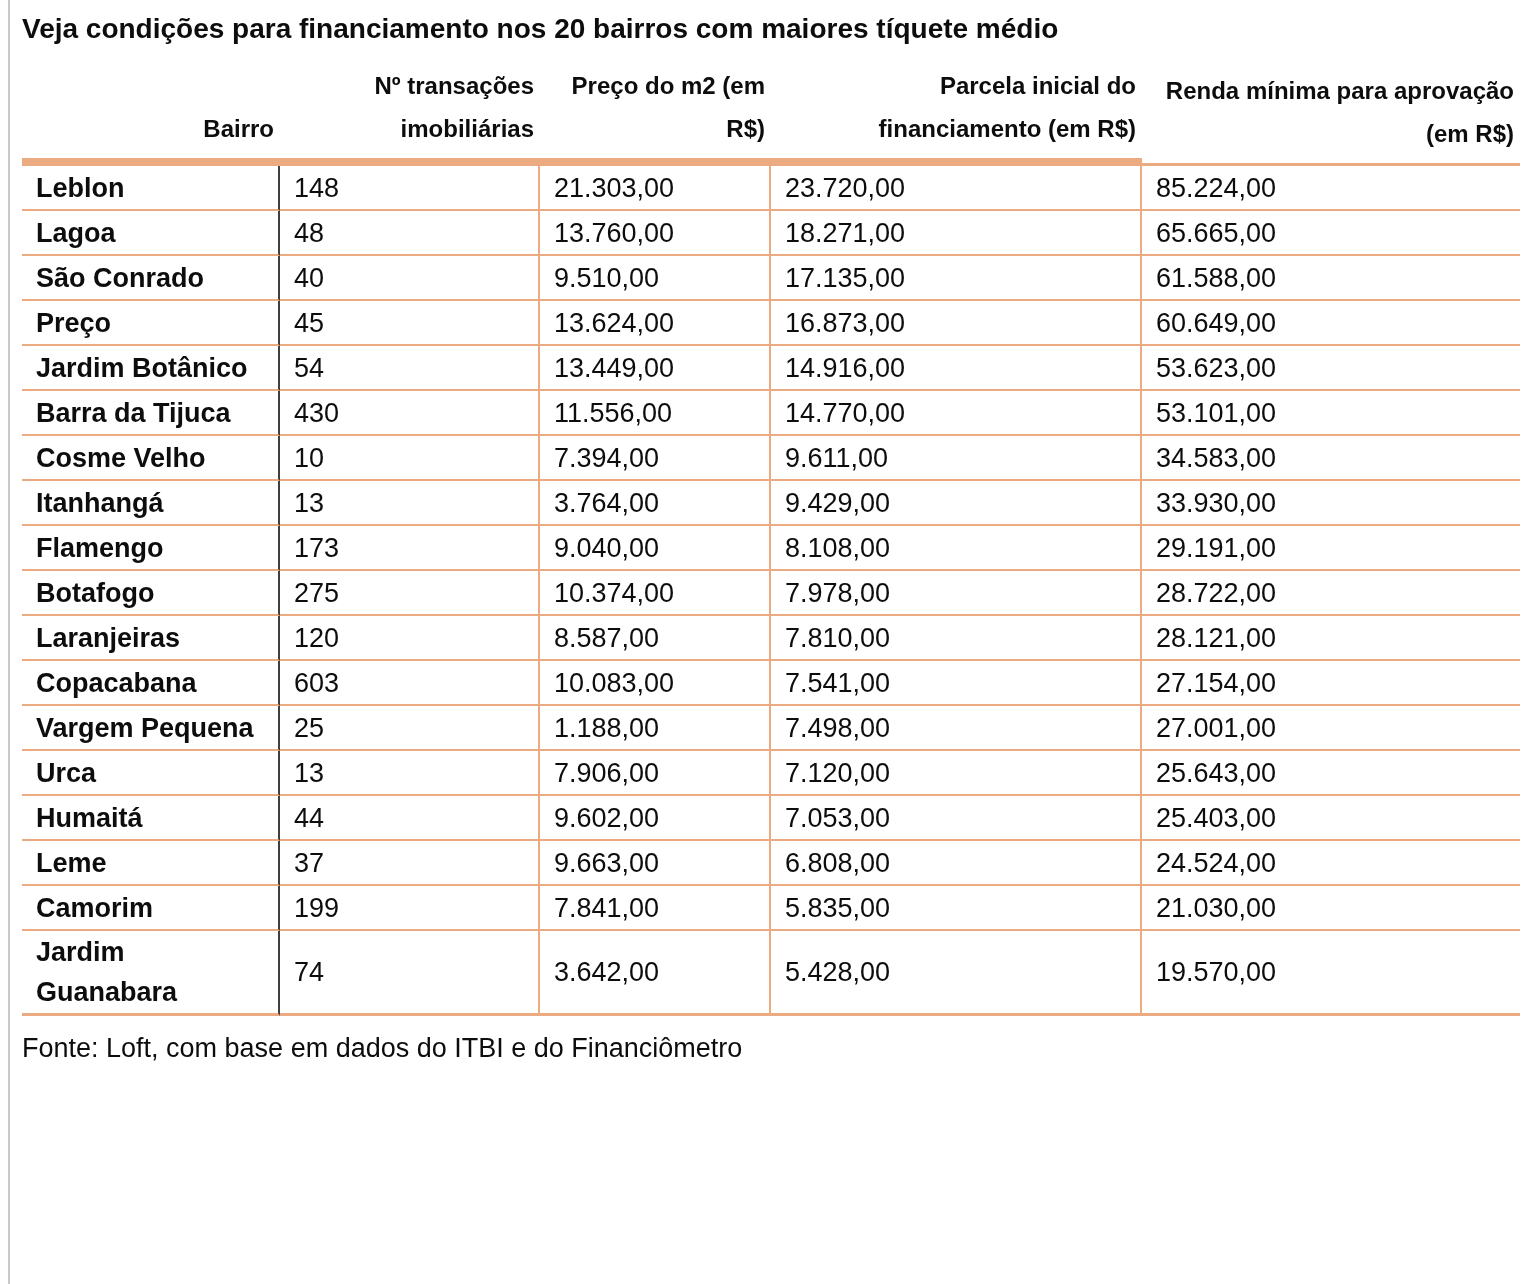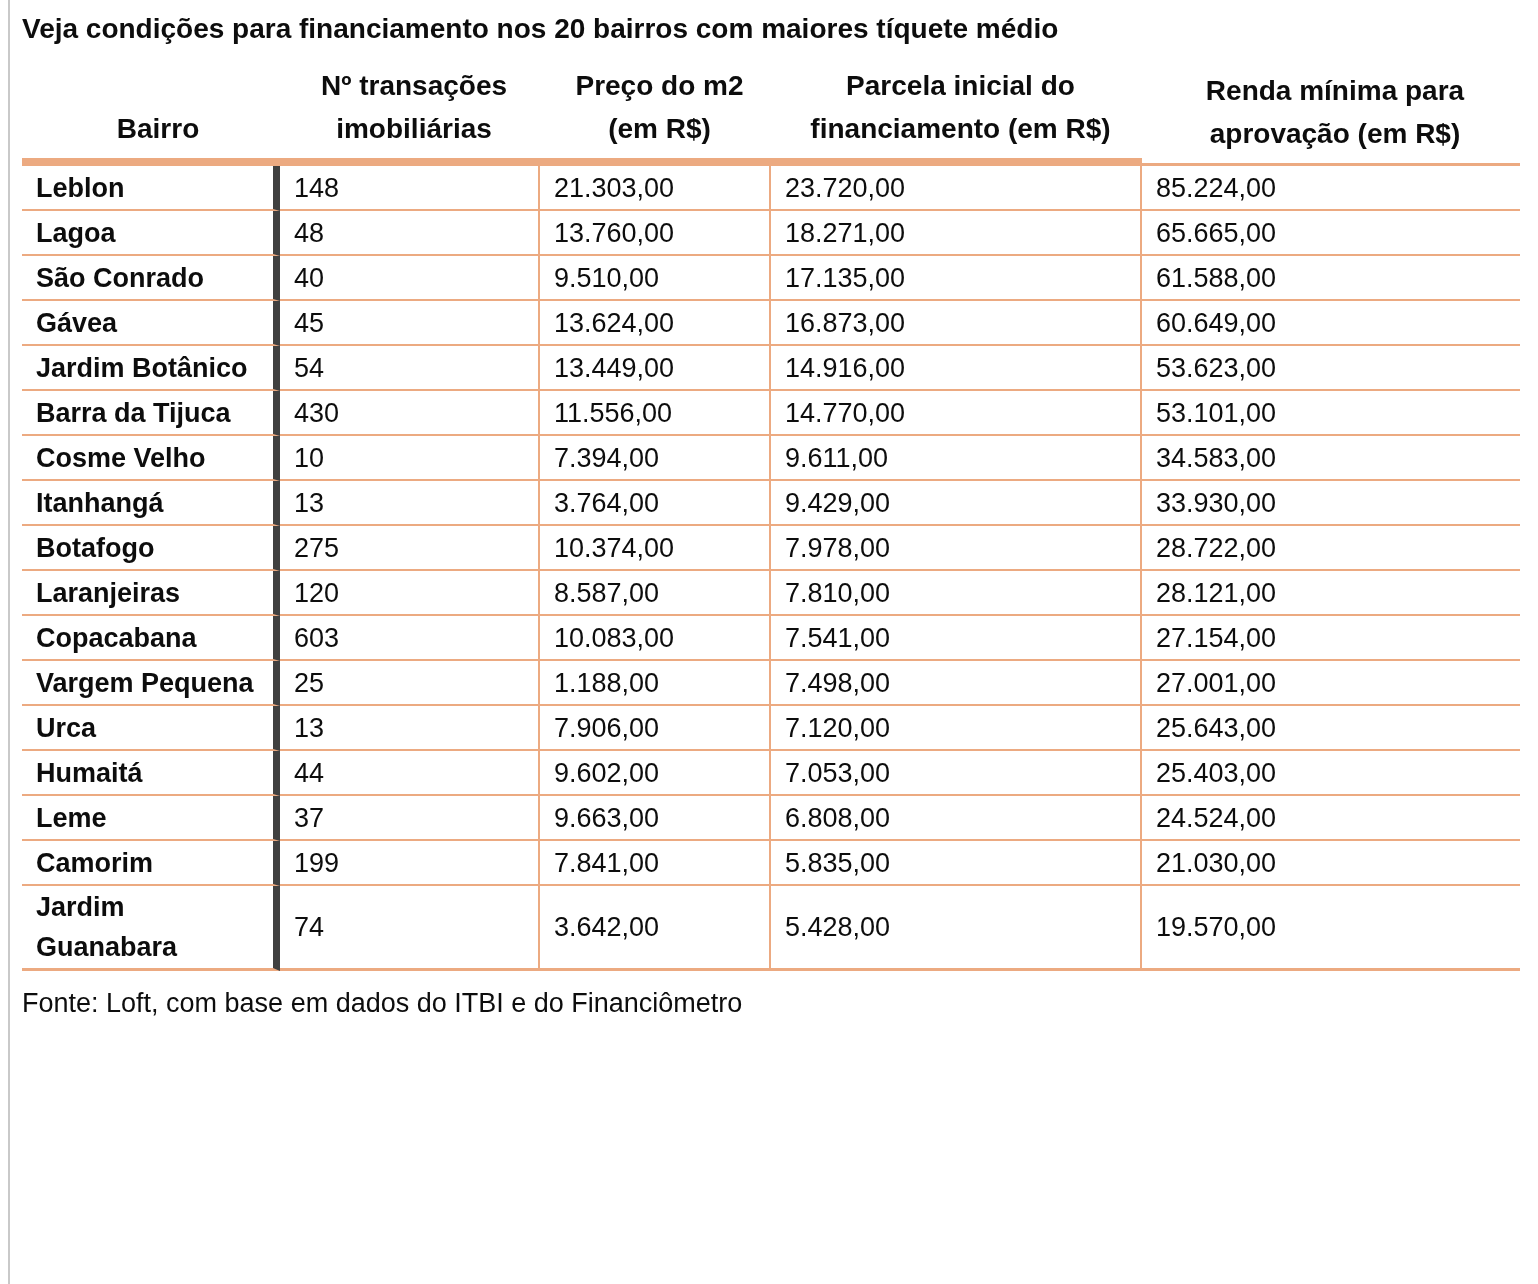--- a/index.html
+++ b/index.html
@@ -28,23 +28,23 @@
   }
   table.fin-table {
     border-collapse: separate;
     border-spacing: 0;
     table-layout: fixed;
     width: 1498px;
     margin: 0;
   }
   
   thead th {
-    font-size: 28px;
+    font-size: 24px;
     font-weight: 700;
-    text-align: center;
+    text-align: right;
     vertical-align: bottom;
     line-height: 43px;
     padding: 0 6px 8px 14px;
     height: 104px;
     border-bottom: 8px solid #ecaa81;
     box-sizing: content-box;
   }
   thead th.h-c1 { padding-left: 20px; }
   thead th.h-thin { border-bottom-width: 3px; }
   
@@ -54,21 +54,21 @@
     height: 41px;
     vertical-align: middle;
     text-align: left;
     padding: 1px 6px 1px 14px;
     border-bottom: 2px solid #ecaa81;
     box-sizing: content-box;
     overflow: hidden;
   }
   tbody th {
     font-weight: 700;
-    border-right: 7px solid #404040;
+    border-right: 2px solid #404040;
   }
   tbody td {
     font-weight: 400;
     border-right: 2px solid #ecaa81;
   }
   tbody td.c5 { border-right: none; }
   tbody tr:last-child th,
   tbody tr:last-child td { border-bottom-width: 3px; }
   .source {
     font-size: 27px;
@@ -117,21 +117,21 @@
           <td class="c5">65.665,00</td>
         </tr>
         <tr>
           <th scope="row" class="c1">São Conrado</th>
           <td class="c2">40</td>
           <td class="c3">9.510,00</td>
           <td class="c4">17.135,00</td>
           <td class="c5">61.588,00</td>
         </tr>
         <tr>
-          <th scope="row" class="c1">Gávea</th>
+          <th scope="row" class="c1">Preço</th>
           <td class="c2">45</td>
           <td class="c3">13.624,00</td>
           <td class="c4">16.873,00</td>
           <td class="c5">60.649,00</td>
         </tr>
         <tr>
           <th scope="row" class="c1">Jardim Botânico</th>
           <td class="c2">54</td>
           <td class="c3">13.449,00</td>
           <td class="c4">14.916,00</td>
@@ -152,20 +152,27 @@
           <td class="c5">34.583,00</td>
         </tr>
         <tr>
           <th scope="row" class="c1">Itanhangá</th>
           <td class="c2">13</td>
           <td class="c3">3.764,00</td>
           <td class="c4">9.429,00</td>
           <td class="c5">33.930,00</td>
         </tr>
         <tr>
+          <th scope="row" class="c1">Flamengo</th>
+          <td class="c2">173</td>
+          <td class="c3">9.040,00</td>
+          <td class="c4">8.108,00</td>
+          <td class="c5">29.191,00</td>
+        </tr>
+        <tr>
           <th scope="row" class="c1">Botafogo</th>
           <td class="c2">275</td>
           <td class="c3">10.374,00</td>
           <td class="c4">7.978,00</td>
           <td class="c5">28.722,00</td>
         </tr>
         <tr>
           <th scope="row" class="c1">Laranjeiras</th>
           <td class="c2">120</td>
           <td class="c3">8.587,00</td>

